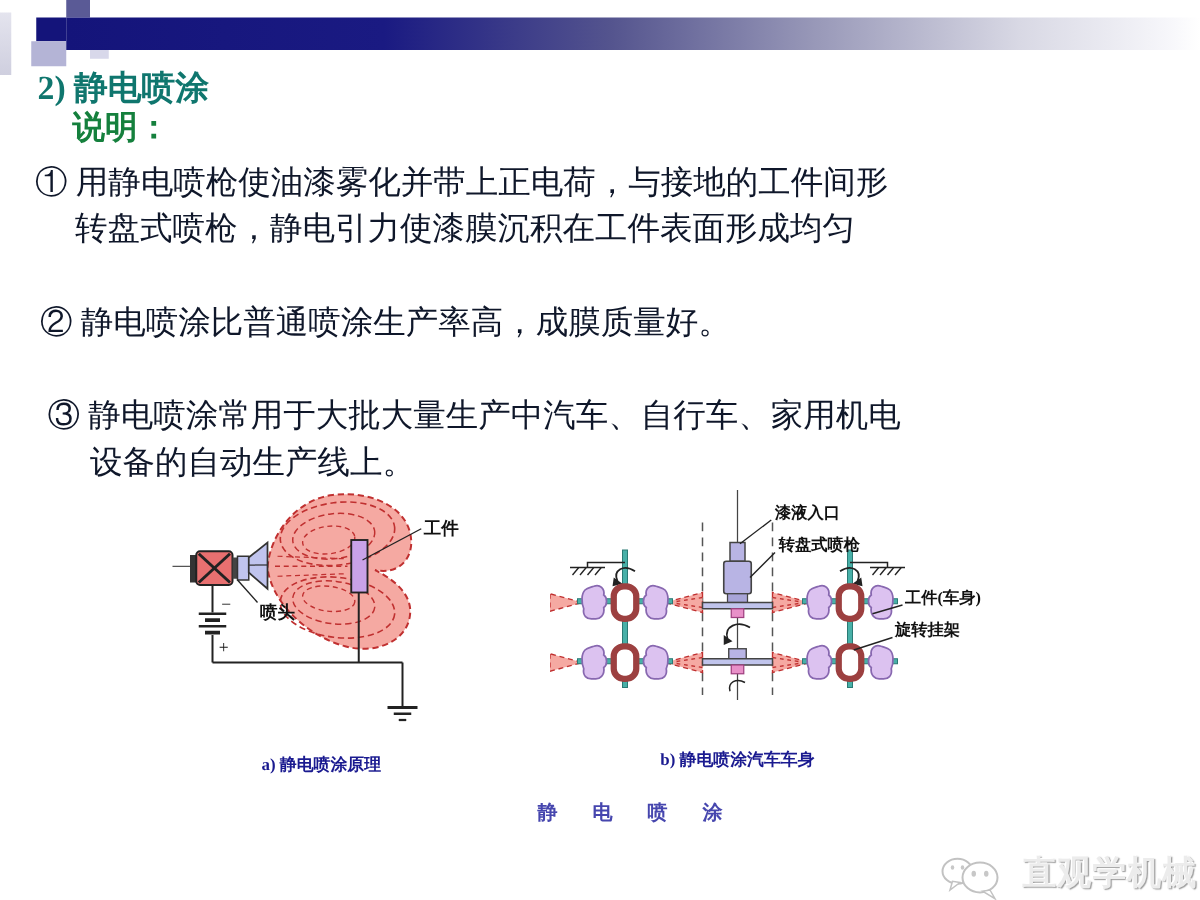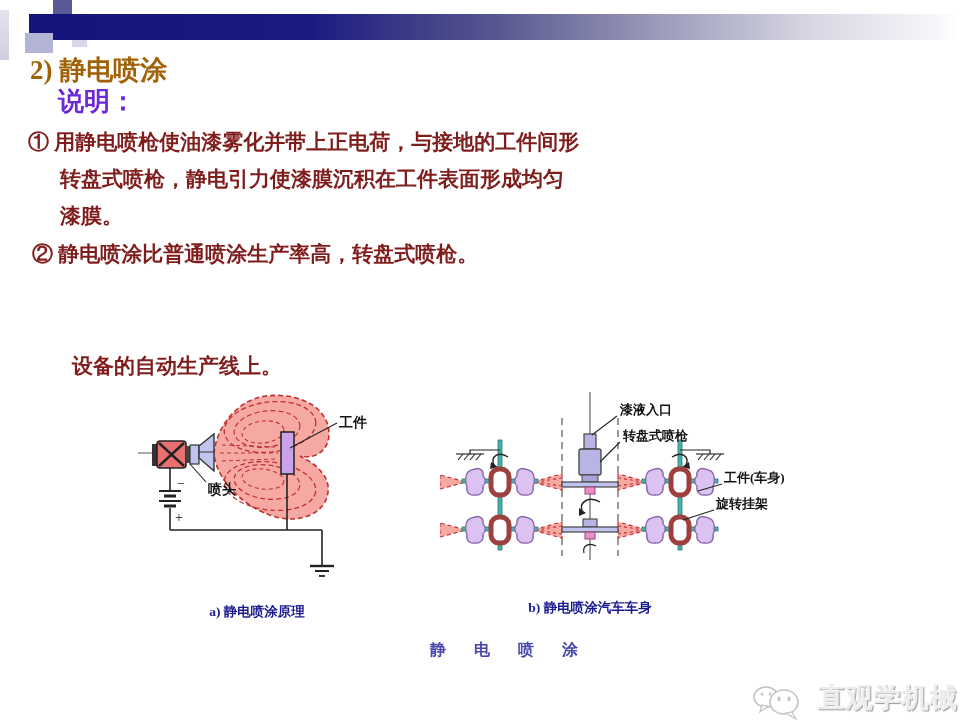--- a/index.html
+++ b/index.html
@@ -10,26 +10,26 @@
   
   .dec{position:absolute;}
   #dec-strip{left:0;top:10px;width:9px;height:50px;background:linear-gradient(180deg,#e4e4ee,#cfcfdf);}
   #dec-sq-slate{left:53px;top:0;width:19px;height:14px;background:#5a5a96;}
   #dec-sq-navy{left:29px;top:14px;width:24px;height:19px;background:#14147a;}
   #dec-sq-lav{left:25px;top:33px;width:28px;height:20px;background:#b4b4d6;}
   #dec-sq-light{left:72px;top:33px;width:15px;height:14px;background:#d8d8ea;}
   #dec-bar{left:53px;top:14px;width:907px;height:26px;
     background:linear-gradient(90deg,#14147a 0%,#1a1a82 28%,#54548e 48%,#9898b8 66%,#d8d8e4 84%,#f6f6fa 97%,#ffffff 100%);}
   
-  #title1{position:absolute;left:30px;top:52px;font-size:27px;font-weight:bold;color:#a16207;
+  #title1{position:absolute;left:30px;top:52px;font-size:27px;font-weight:bold;color:#0f766e;
     text-shadow:1px 1px 0 #ffffff;}
-  #title2{position:absolute;left:58px;top:84px;font-size:26px;font-weight:bold;color:#6d28d9;
+  #title2{position:absolute;left:58px;top:84px;font-size:26px;font-weight:bold;color:#15803d;
     text-shadow:1px 1px 0 #ffffff;}
   
-  .bodyline{position:absolute;font-size:21px;color:#7f1d1d;white-space:nowrap;font-weight:700;}
+  .bodyline{position:absolute;font-size:26px;color:#0f172a;white-space:nowrap;font-weight:400;}
   
   .figsvg{position:absolute;}
   #fig-left{left:130px;top:390px;}
   #fig-right{left:440px;top:388px;}
   #group-caption{position:absolute;left:330px;top:640px;width:260px;text-align:right;
     font-size:16px;font-weight:bold;color:#4646ae;letter-spacing:12px;}
   
   #watermark{position:absolute;left:752px;top:652px;display:flex;align-items:flex-start;gap:14px;margin-top:28px;}
   #wm-text{font-size:27px;font-weight:bold;color:#ececec;
     text-shadow:-1px -1px 0 #ffffff,1px 1px 1px #9a9a9a;letter-spacing:1px;
@@ -46,22 +46,22 @@
   <div class="dec" id="dec-sq-navy"></div>
   <div class="dec" id="dec-sq-lav"></div>
   <div class="dec" id="dec-sq-light"></div>
   <div class="dec" id="dec-bar"></div>
 
   <div id="title1">2) 静电喷涂</div>
   <div id="title2">说明：</div>
 
   <div class="bodyline" style="left:28px;top:128px;">① 用静电喷枪使油漆雾化并带上正电荷，与接地的工件间形</div>
   <div class="bodyline" style="left:60px;top:165px;">转盘式喷枪，静电引力使漆膜沉积在工件表面形成均匀</div>
-  <div class="bodyline" style="left:60px;top:202px;">漆膜。</div>
-  <div class="bodyline" style="left:32px;top:240px;">② 静电喷涂比普通喷涂生产率高，转盘式喷枪。</div>
+  <div class="bodyline" style="left:32px;top:240px;">② 静电喷涂比普通喷涂生产率高，成膜质量好。</div>
+  <div class="bodyline" style="left:38px;top:315px;">③ 静电喷涂常用于大批大量生产中汽车、自行车、家用机电</div>
   <div class="bodyline" style="left:72px;top:352px;">设备的自动生产线上。</div>
 
   <svg id="fig-left" class="figsvg" width="250" height="240" viewBox="0 0 250 240">
 
     <line x1="8" y1="63" x2="150" y2="63" stroke="#555" stroke-width="1"></line>
     <line x1="164" y1="63" x2="186" y2="63" stroke="#555" stroke-width="1"></line>
 
     <g>
       <path d="M84,64 C86,38 106,10 136,6 C170,2 199,18 199,44 C199,58 188,70 170,66
                C186,74 200,86 198,102 C196,122 172,134 146,127 C116,119 87,92 84,64 Z" fill="#f5a9a2" stroke="#c03030" stroke-width="1.6" stroke-dasharray="5,3"></path>

